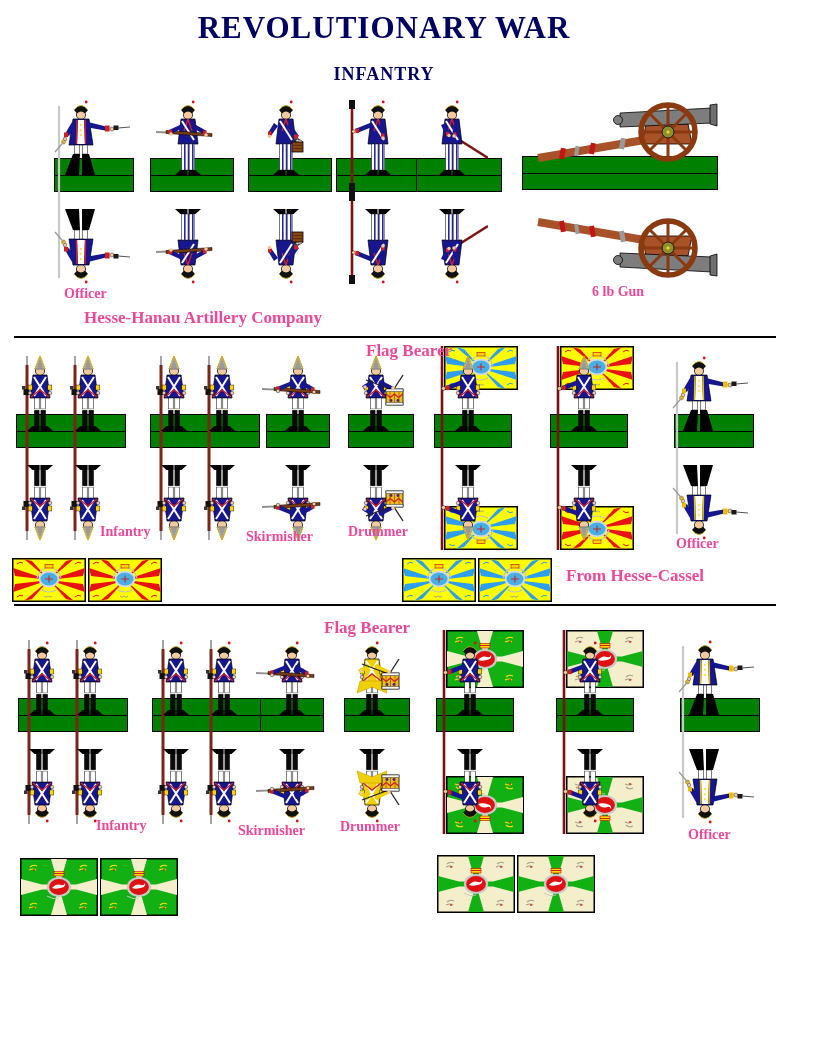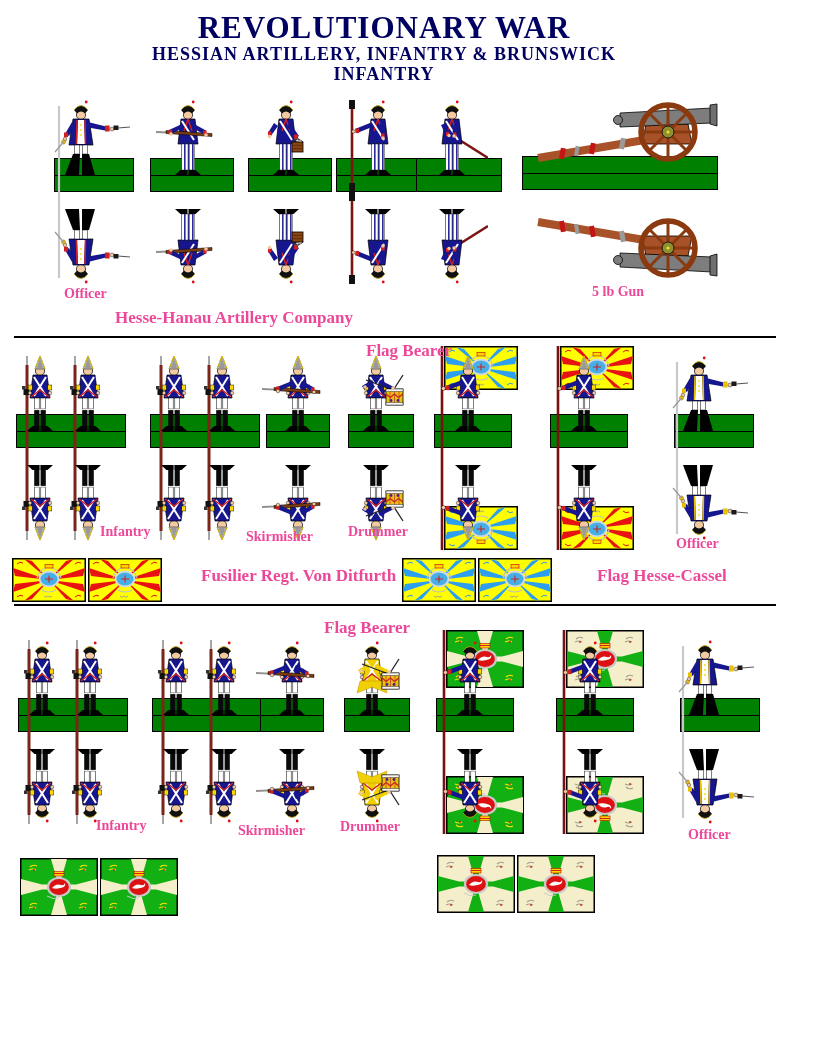--- a/index.html
+++ b/index.html
@@ -6,21 +6,21 @@
   .page{position:relative;width:816px;height:1056px;background:#fff;overflow:hidden;
         font-family:"Liberation Serif",serif;}
   .hdr{position:absolute;left:0;width:768px;text-align:center;font-weight:bold;
        color:var(--title_navy,#000060);letter-spacing:1px;}
   .hdr.h1{top:10px;font-size:31px;}
   .hdr.h2{top:44px;font-size:18px;}
   .hdr.h3{top:64px;font-size:18px;}
   .lbl{position:absolute;font-weight:bold;color:#ec4899;white-space:nowrap;z-index:6;}
   .lbl.s14{font-size:14px;}
   .lbl.s13{font-size:17px;}
-  .lbl.s16{font-size:17px;margin-left:31px;}
+  .lbl.s16{font-size:17px;}
   .divider{position:absolute;left:14px;width:762px;height:0;border-top:2.5px solid #000;z-index:3;}
   .stand{position:absolute;}
   .stand svg.fig{position:absolute;top:0;z-index:2;overflow:visible;}
   .stand svg.fig.bot{top:92px;transform:scaleY(-1);}
   .stand.tall svg.fig.bot{top:102px;}
   .base{position:absolute;top:58px;height:34px;background:var(--base_green,#008000);
         border:1px solid #000;box-sizing:border-box;z-index:1;}
   .tall .base{top:68px;}
   .base::after{content:'';position:absolute;left:0;right:0;top:50%;border-top:1px solid #000;}
   .flagrow{position:absolute;z-index:2;}
@@ -327,21 +327,20 @@
       <ellipse cx="39" cy="29" rx="11" ry="9" fill="#dd1111" stroke="#c8c8c8" stroke-width="2.2"></ellipse>
       <path d="M32,30 q4,-5 9,-3 q3,1 4,-2 q1,3 -2.5,4.5 q-6,2 -10.5,0.5 z" fill="#fff"></path>
       <path d="M27,38 q6,4 12,2" stroke="#c8c8c8" stroke-width="1" fill="none"></path>
     </symbol>
   </defs>
 </svg>
 
 <div class="page">
 
   <div class="hdr h1">REVOLUTIONARY WAR</div>
-  <div class="hdr h2">HESSIAN ARTILLERY, INFANTRY &amp; BRUNSWICK</div>
   <div class="hdr h3">INFANTRY</div>
 
   <div class="stand" style="left:46px;top:100px;">
     <div class="base" style="left:8px;width:80px;"></div>
     <svg class="fig top" width="88" height="92">
         <use href="#officer-fig"></use>
       </svg>
     <svg class="fig bot" width="88" height="92">
         <use href="#officer-fig"></use>
       </svg>
@@ -391,21 +390,21 @@
     <div class="base" style="left:2px;width:196px;"></div>
     <svg class="fig top" width="200" height="92">
         <use href="#cannon-fig"></use>
       </svg>
     <svg class="fig bot" width="200" height="92">
         <use href="#cannon-fig"></use>
       </svg>
   </div>
 
   <div class="lbl s14" style="left:64px;top:286px;">Officer</div>
-  <div class="lbl s14" style="left:592px;top:284px;">5 lb Gun</div>
+  <div class="lbl s14" style="left:592px;top:284px;">6 lb Gun</div>
   <div class="lbl s16" style="left:84px;top:308px;">Hesse-Hanau Artillery Company</div>
 
   <div class="divider" style="top:336px;"></div>
 
   <div class="lbl s13" style="left:366px;top:341px;">Flag Bearer</div>
 
   <div class="stand" style="left:16px;top:356px;">
     <div class="base" style="left:0px;width:110px;"></div>
     <svg class="fig top" width="94" height="92" style="left:2px;">
       <use href="#inf-mitre" width="44" height="92"></use>
@@ -487,29 +486,28 @@
   <div class="lbl s14" style="left:246px;top:529px;">Skirmisher</div>
   <div class="lbl s14" style="left:348px;top:524px;">Drummer</div>
   <div class="lbl s14" style="left:676px;top:536px;">Officer</div>
 
   <div class="flagrow" style="left:12px;top:558px;">
     <svg width="150" height="44" style="--ray:#e81212;">
       <use href="#flag-hesse" width="74" height="44"></use>
         <use href="#flag-hesse" x="76" width="74" height="44"></use>
       </svg>
   </div>
-  <div class="lbl s16" style="left:170px;top:566px;">Fusilier Regt. Von Ditfurth</div>
 
   <div class="flagrow" style="left:402px;top:558px;">
     <svg width="150" height="44" style="--ray:#2e9ef0;">
       <use href="#flag-hesse" width="74" height="44"></use>
         <use href="#flag-hesse" x="76" width="74" height="44"></use>
       </svg>
   </div>
-  <div class="lbl s16" style="left:566px;top:566px;">Flag Hesse-Cassel</div>
+  <div class="lbl s16" style="left:566px;top:566px;">From Hesse-Cassel</div>
 
   <div class="divider" style="top:604px;"></div>
 
   <div class="lbl s13" style="left:324px;top:618px;">Flag Bearer</div>
 
   <div class="stand" style="left:18px;top:640px;">
     <div class="base" style="left:0px;width:110px;"></div>
     <svg class="fig top" width="94" height="92" style="left:2px;">
       <use href="#inf-tricorn" width="44" height="92"></use>
         <use href="#inf-tricorn" x="48" width="44" height="92"></use>

